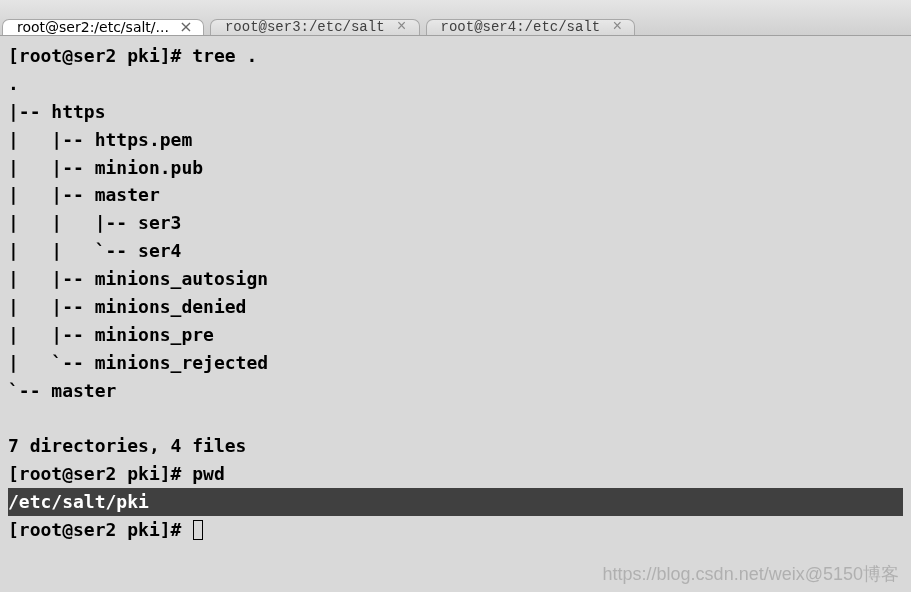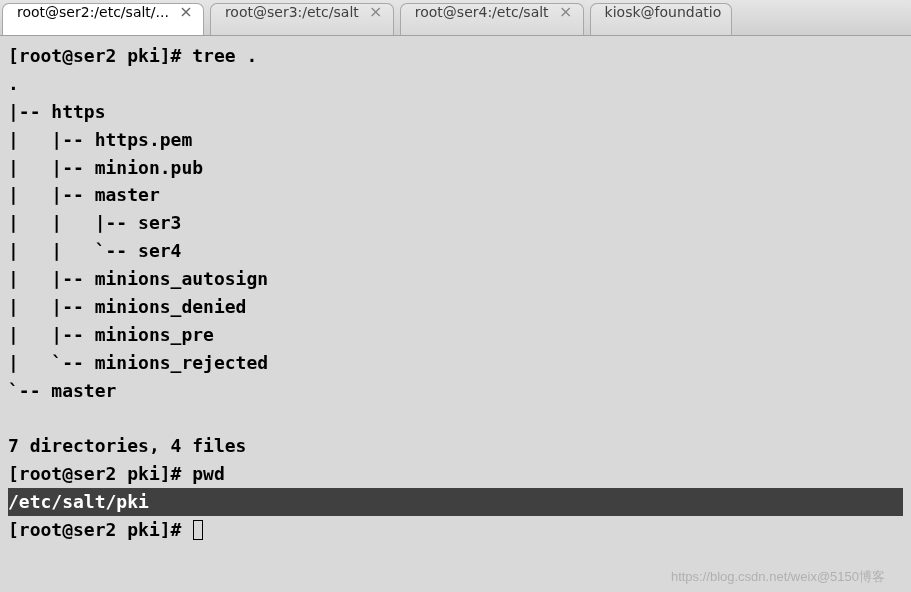--- a/index.html
+++ b/index.html
@@ -14,22 +14,22 @@
     }
     .tabbar {
       display: flex;
       height: 36px;
       background: linear-gradient(#e5e5e5, #d0d0d0);
       border-bottom: 1px solid #a0a0a0;
       align-items: flex-end;
     }
     .tab {
       display: flex;
-      align-items: flex-start;
-      height: 32px;
+      align-items: flex-end;
+      height: 16px;
       padding: 0 10px 0 14px;
       border: 1px solid #a8a8a8;
       border-bottom: none;
       border-top-left-radius: 7px;
       border-top-right-radius: 7px;
       margin-right: 4px;
       margin-left: 2px;
       font-family: "DejaVu Sans", "Liberation Sans", sans-serif;
       font-size: 14px;
       color: #404040;
@@ -38,20 +38,21 @@
       max-width: 245px;
       overflow: hidden;
       white-space: nowrap;
     }
     .tab.active {
       background: #ffffff;
       color: #000;
     }
     .tab.inactive {
       background: linear-gradient(#e8e8e8, #d8d8d8);
+      font-family: Liberation Mono, monospace;
     }
     .tab-label {
       flex: 1;
       overflow: hidden;
       text-overflow: ellipsis;
     }
     .tab-close {
       margin-left: 10px;
       color: #888;
       font-size: 16px;
@@ -77,47 +78,44 @@
     .cursor {
       display: inline-block;
       width: 10px;
       height: 20px;
       border: 1.5px solid #000;
       vertical-align: text-bottom;
       margin-left: 1px;
     }
     .watermark {
       position: absolute;
-      right: 26px;
+      right: 12px;
       bottom: 6px;
       font-family: sans-serif;
-      font-size: 13px;
+      font-size: 18px;
       color: rgba(100,100,100,0.35);
       font-weight: normal;
       margin-top: 15px;
     }
   </style>
 </head>
 <body>
 
 <div class="tabbar">
   <div class="tab active">
     <span class="tab-label">root@ser2:/etc/salt/...</span>
     <span class="tab-close">×</span>
   </div>
   <div class="tab inactive">
     <span class="tab-label">root@ser3:/etc/salt</span>
     <span class="tab-close">×</span>
   </div>
   <div class="tab inactive">
     <span class="tab-label">root@ser4:/etc/salt</span>
     <span class="tab-close">×</span>
-  </div>
-  <div class="tab inactive">
-    <span class="tab-label">kiosk@foundatio</span>
   </div>
 </div>
 
 <div class="terminal"><span>[root@ser2 pki]# </span><span>tree .</span>
 <span>.</span>
 <span>|-- https</span>
 <span>|   |-- https.pem</span>
 <span>|   |-- minion.pub</span>
 <span>|   |-- master</span>
 <span>|   |   |-- ser3</span>

